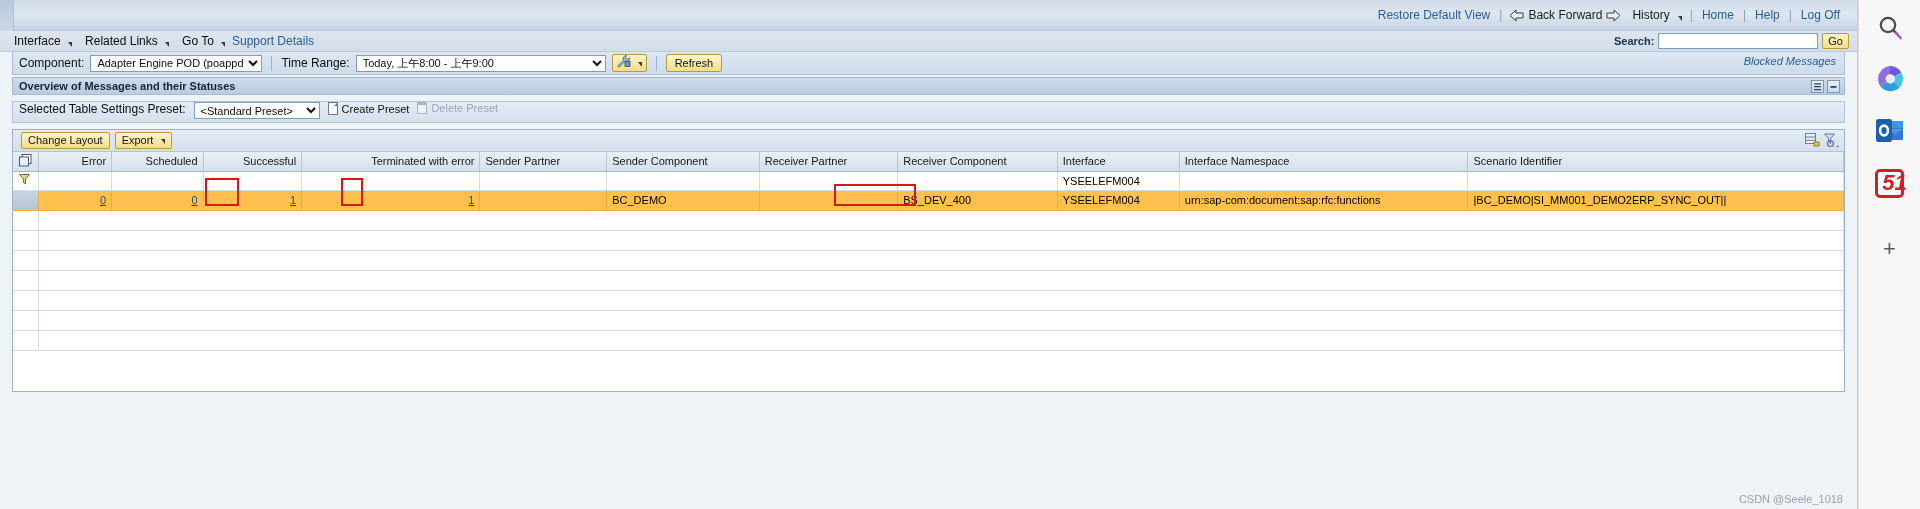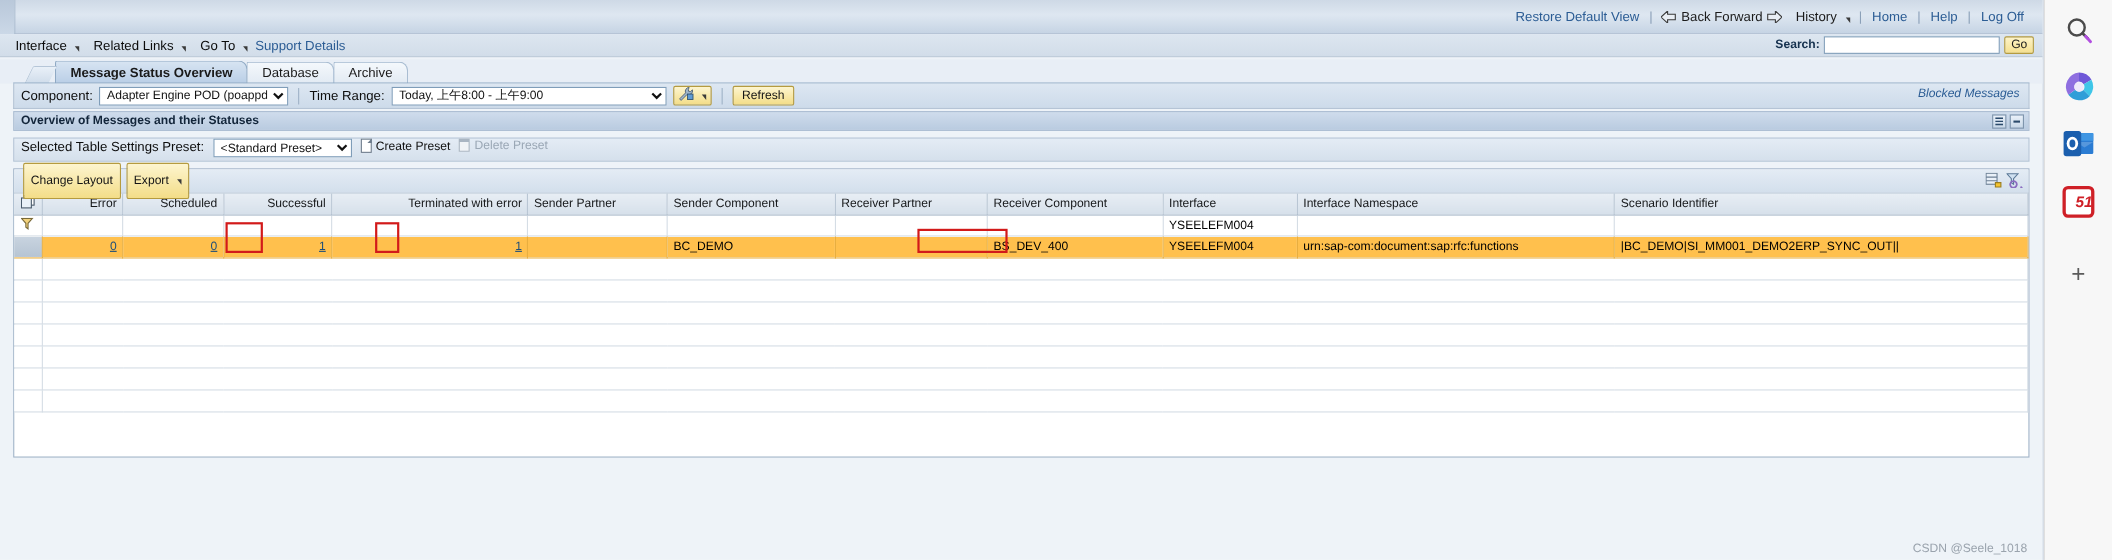--- a/index.html
+++ b/index.html
@@ -324,21 +324,21 @@
     height: 22px;
     background: linear-gradient(to bottom, #e4ecf5, #d3dfec);
     border-bottom: 1px solid #b3c3d5;
     display: flex;
     align-items: center;
     padding: 0 8px;
     gap: 5px;
     position: relative;
   }
   .tbtn {
-    height: 33px; line-height: 15px;
+    height: 17px; line-height: 15px;
     border: 1px solid #b59b3f;
     border-radius: 2px;
     background: linear-gradient(to bottom, #fdf5cf, #f3dd88);
     font-size: 11px;
     padding: 0 6px;
     cursor: pointer;
     color: #141414;
     display: inline-flex; align-items: center; gap: 4px;
     font-family: "Liberation Sans", sans-serif;
   }
@@ -436,21 +436,21 @@
     cursor: pointer;
     border-radius: 5px;
   }
   .badge51 {
     width: 29px; height: 29px;
     border: 3px solid #cf2027;
     border-radius: 5px;
     background: #fff;
     color: #cf2027;
     font-weight: bold;
-    font-size: 14px;
+    font-size: 22px;
     display: flex; align-items: center; justify-content: center;
     font-style: italic;
     font-family: "Liberation Sans", sans-serif;
     padding-left: 10px;
   }
   .plus-icon {
     font-size: 22px; color: #5b5b5b; line-height: 1;
   }
 </style>
 </head>
@@ -509,29 +509,20 @@
       </div>
       <a class="support-details" href="#">Support Details</a>
 
       <div class="searchbox">
         <span class="slabel">Search:</span>
         <input type="text" placeholder="" style="">
         <button class="btn-go">Go</button>
       </div>
     </div>
 
-    <div class="tabstrip">
-      <div class="tabs">
-        <div class="tab-leadin"></div>
-        <div class="tab active">Message Status Overview</div>
-        <div class="tab">Database</div>
-        <div class="tab">Archive</div>
-      </div>
-      <div class="tabline"></div>
-    </div>
 
     <div class="filterbar">
       <span class="lbl">Component:</span>
       <select class="sapsel" style="width:172px">
         <option>Adapter Engine POD (poappdev)</option>
       </select>
       <span class="vdiv"></span>
       <span class="lbl">Time Range:</span>
       <select class="sapsel" style="width:250px">
         <option>Today, 上午8:00 - 上午9:00</option>

